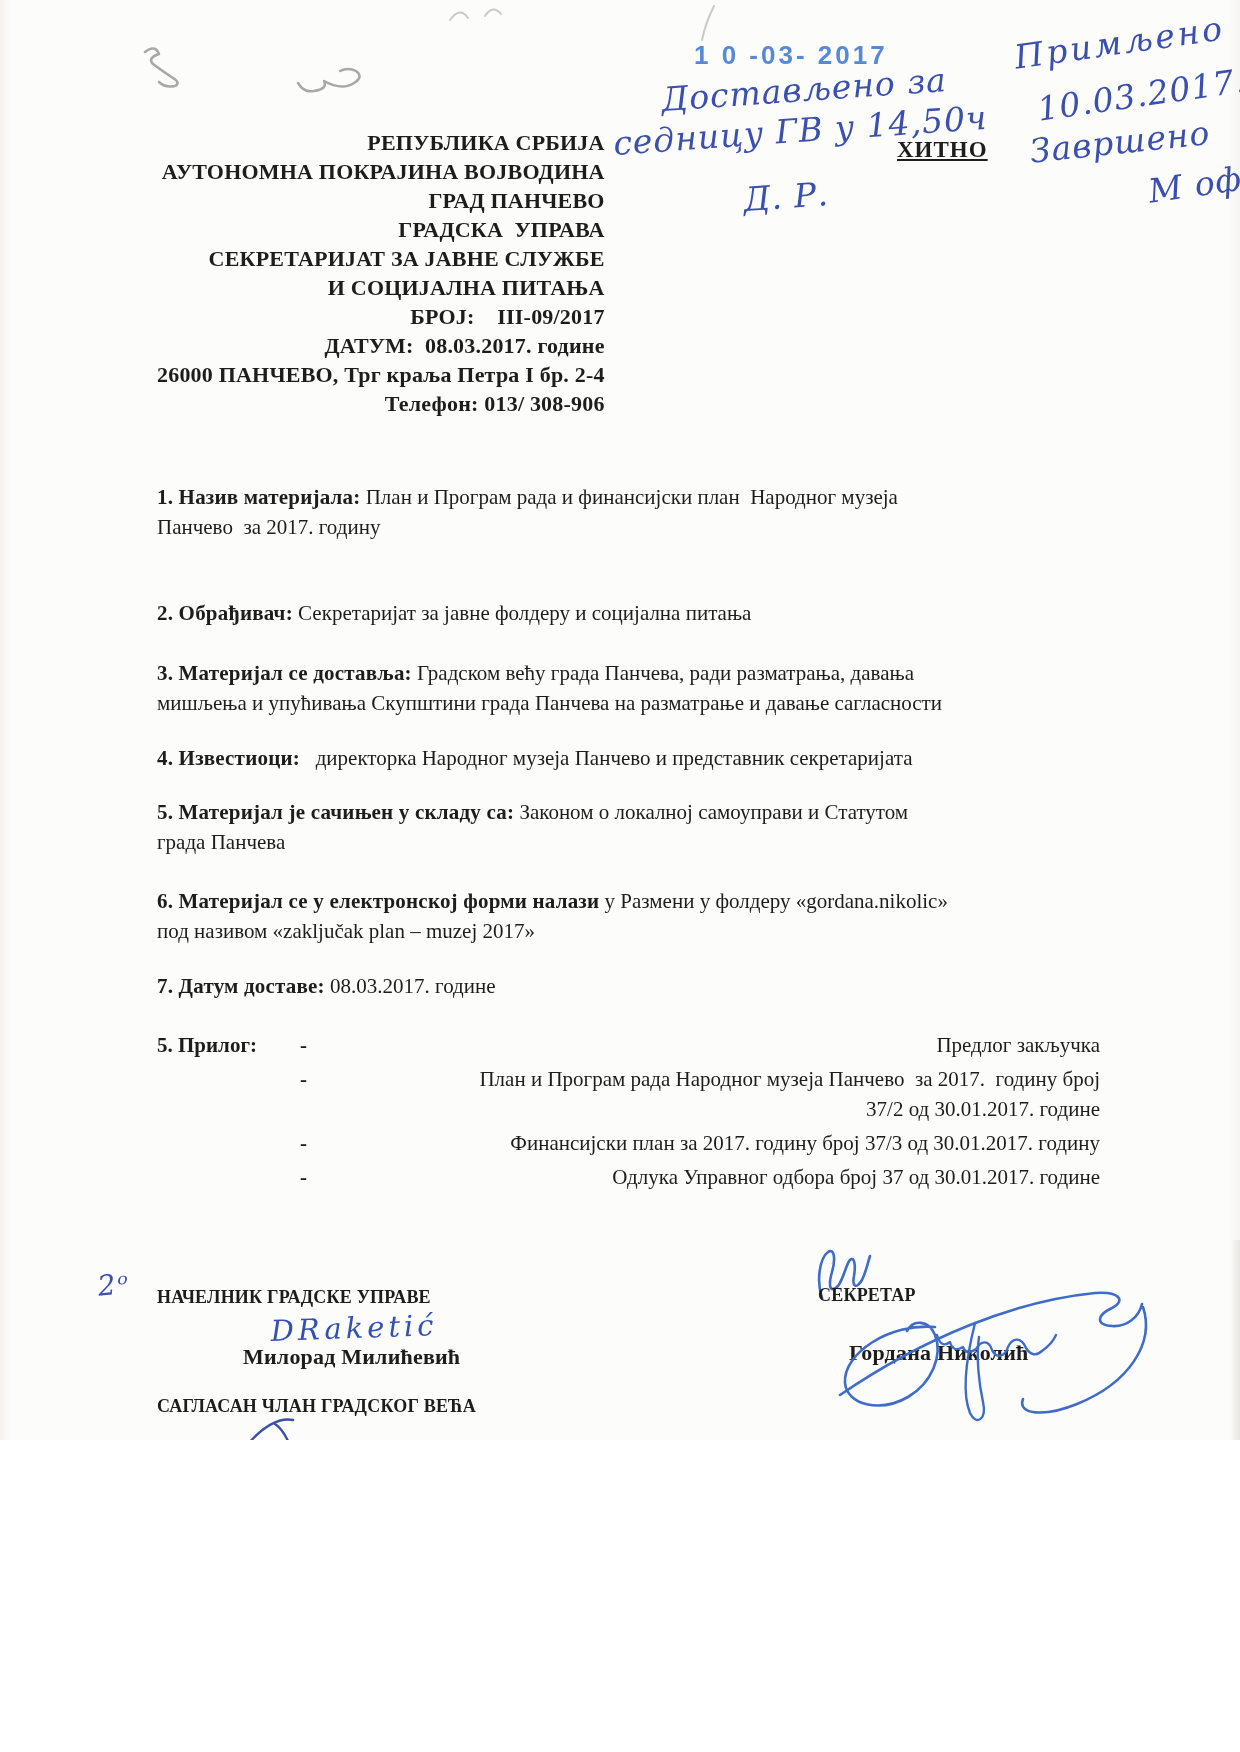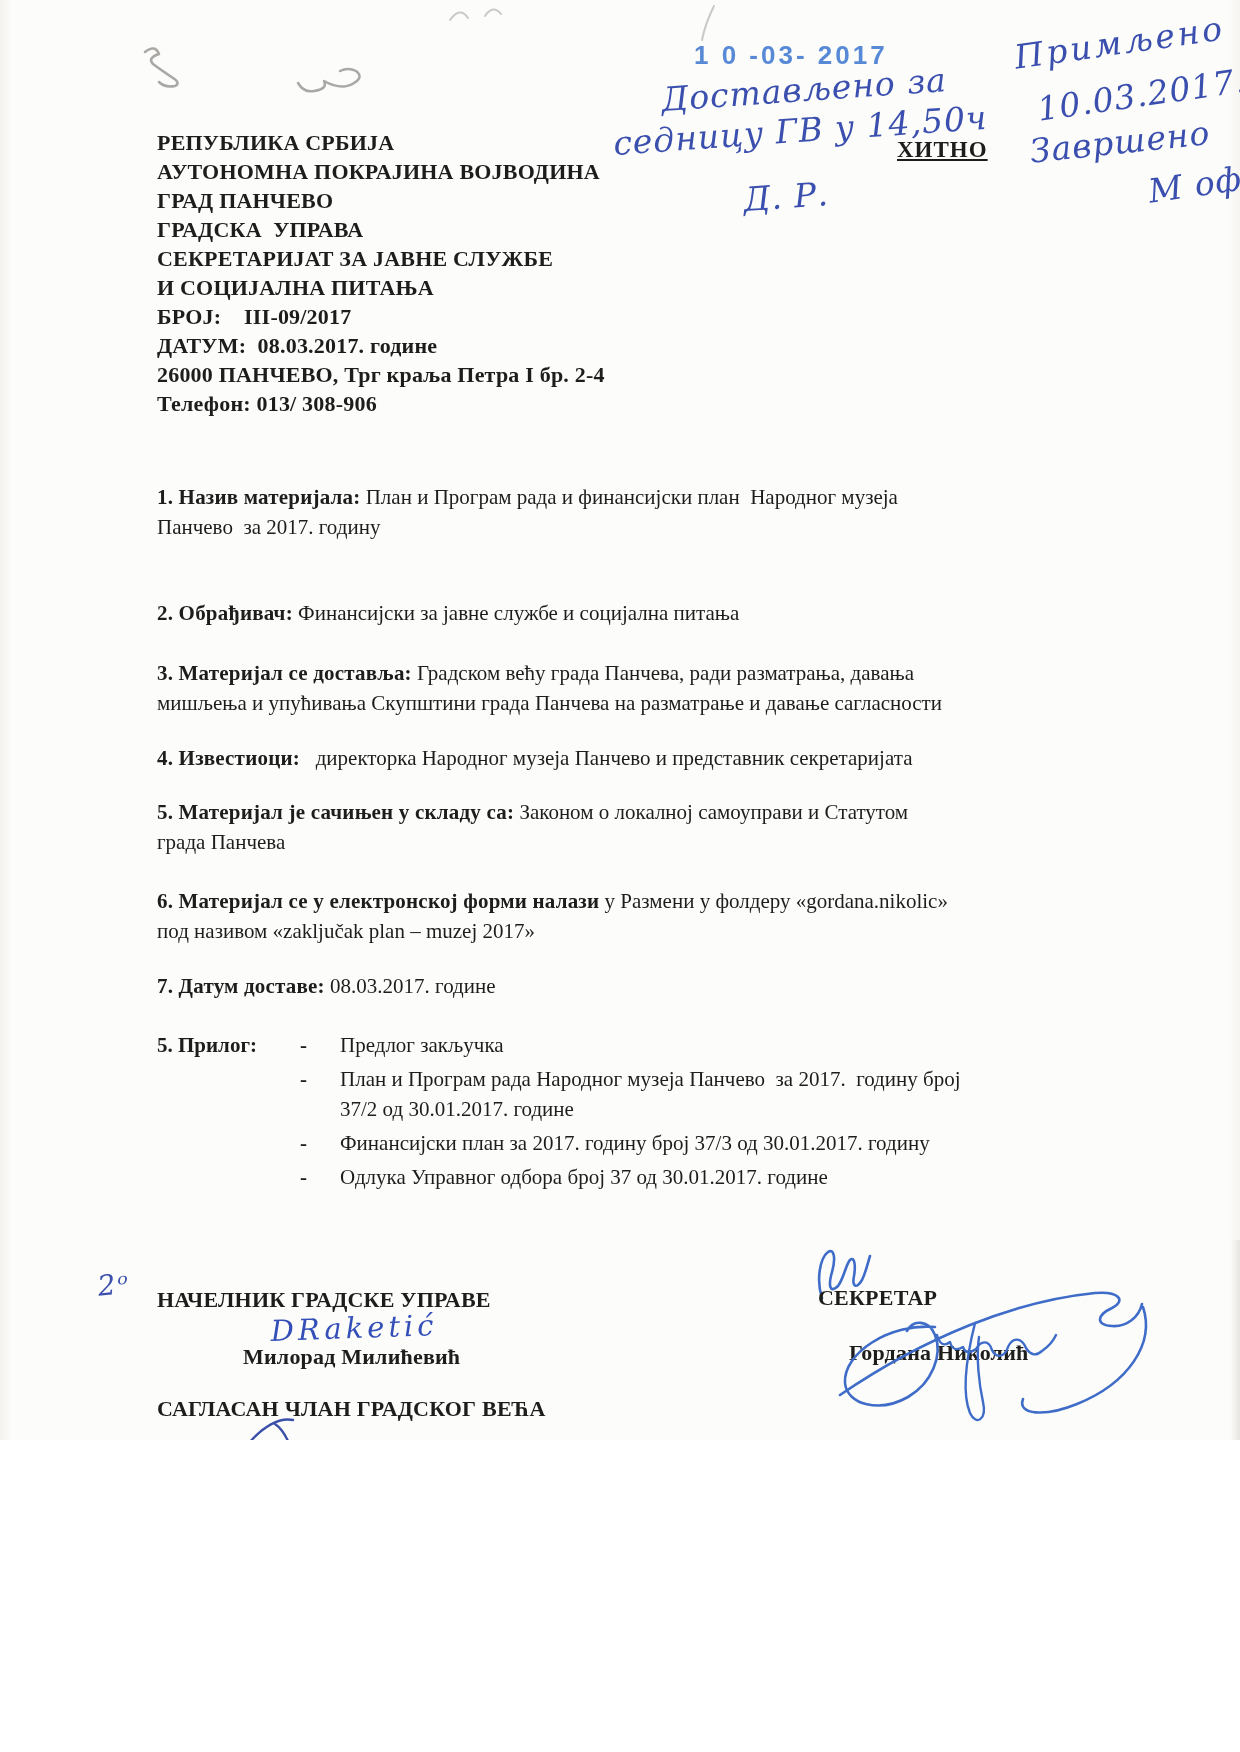--- a/index.html
+++ b/index.html
@@ -4,21 +4,21 @@
 <style>
   html,body{margin:0;padding:0;background:#ffffff;}
   .page{
     position:relative;
     width:1240px;height:1440px;
     background:linear-gradient(90deg,#f3f2ee 0px,#fcfcfa 12px,#fcfcfa 1228px,#f6f5f2 1240px);
     font-family:"Liberation Serif","DejaVu Serif",serif;
     color:#1d1d1b;
     overflow:hidden;
   }
-  [data-bind-lines]{white-space:pre-wrap;}
+  [data-bind-lines]{white-space:pre-wrap;text-align:right;}
   .abs{position:absolute;}
   .header-block{
     left:157px;top:128px;
     font-weight:bold;font-size:22px;line-height:29px;letter-spacing:.2px;
   }
   .urgent{
     left:897px;top:137px;
     font-weight:bold;font-size:23px;letter-spacing:1px;text-decoration:underline;
   }
   .stamp-date{
@@ -38,21 +38,21 @@
   .item b{letter-spacing:.2px;}
   .attachments{
     left:157px;top:1030px;width:1000px;
     display:flex;font-size:21px;line-height:30px;
   }
   .att-label{font-weight:bold;width:108px;flex:none;}
   .att-list{margin:0 0 0 35px;padding:0;list-style:none;}
   .att-list li{display:flex;margin-bottom:4px;}
   .dash{font-weight:bold;width:40px;flex:none;}
   .att-text{width:760px;}
-  .sig-title{font-weight:bold;font-size:22px;letter-spacing:.2px;}
+  .sig-title{font-weight:bold;font-size:18px;letter-spacing:.2px;}
   .sig-name{font-weight:bold;font-size:22px;letter-spacing:.2px;margin-left:19px;}
   .hand{
     font-family:"DejaVu Serif",serif;font-style:italic;
     color:#3a4fae;
   }
   .note-line{font-size:33px;letter-spacing:1px;transform-origin:left top;}
   .hand-draketic{
     left:270px;top:1314px;font-size:29px;letter-spacing:4px;
     color:#3450b8;transform:rotate(-2deg);transform-origin:left top;
   }
@@ -114,21 +114,21 @@
 СЕКРЕТАРИЈАТ ЗА ЈАВНЕ СЛУЖБЕ
 И СОЦИЈАЛНА ПИТАЊА
 БРОЈ:    III-09/2017
 ДАТУМ:  08.03.2017. године
 26000 ПАНЧЕВО, Трг краља Петра I бр. 2-4
 Телефон: 013/ 308-906</div>
 
 
   <p class="abs item" style="top:482px"><b data-bind="items.0.label">1. Назив материјала:</b><span data-bind-lines="items.0.rest"> План и Програм рада и финансијски план  Народног музеја
 Панчево  за 2017. годину</span></p>
-  <p class="abs item" style="top:598px"><b data-bind="items.1.label">2. Обрађивач:</b><span data-bind-lines="items.1.rest"> Финансијски за јавне службе и социјална питања</span></p>
+  <p class="abs item" style="top:598px"><b data-bind="items.1.label">2. Обрађивач:</b><span data-bind-lines="items.1.rest"> Секретаријат за јавне фолдеру и социјална питања</span></p>
   <p class="abs item" style="top:658px"><b data-bind="items.2.label">3. Материјал се доставља:</b><span data-bind-lines="items.2.rest"> Градском већу града Панчева, ради разматрања, давања
 мишљења и упућивања Скупштини града Панчева на разматрање и давање сагласности</span></p>
   <p class="abs item" style="top:743px"><b data-bind="items.3.label">4. Известиоци:</b><span data-bind-lines="items.3.rest">   директорка Народног музеја Панчево и представник секретаријата</span></p>
   <p class="abs item" style="top:797px"><b data-bind="items.4.label">5. Материјал је сачињен у складу са:</b><span data-bind-lines="items.4.rest"> Законом о локалној самоуправи и Статутом
 града Панчева</span></p>
   <p class="abs item" style="top:886px"><b data-bind="items.5.label">6. Материјал се у електронској форми налази</b><span data-bind-lines="items.5.rest"> у Размени у фолдеру «gordana.nikolic»
 под називом «zaključak plan – muzej 2017»</span></p>
   <p class="abs item" style="top:971px"><b data-bind="items.6.label">7. Датум доставе:</b><span data-bind-lines="items.6.rest"> 08.03.2017. године</span></p>
 
   <div class="abs attachments">

